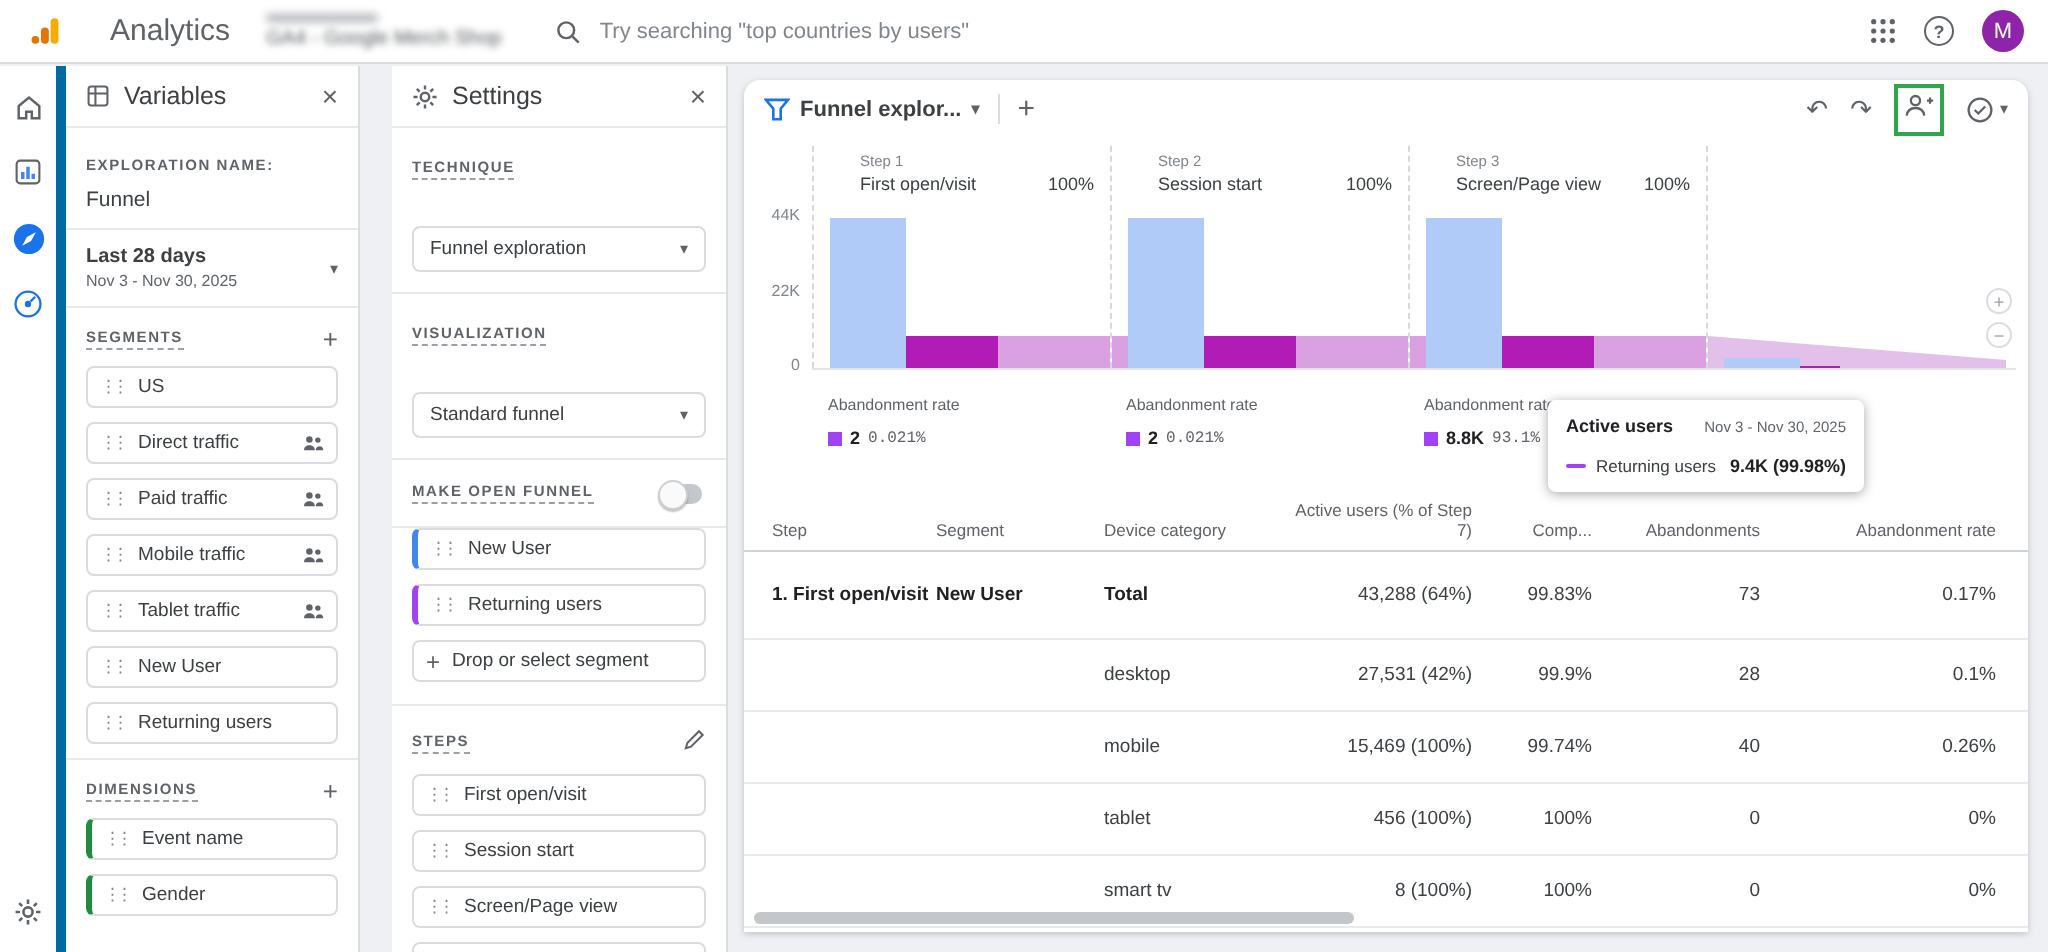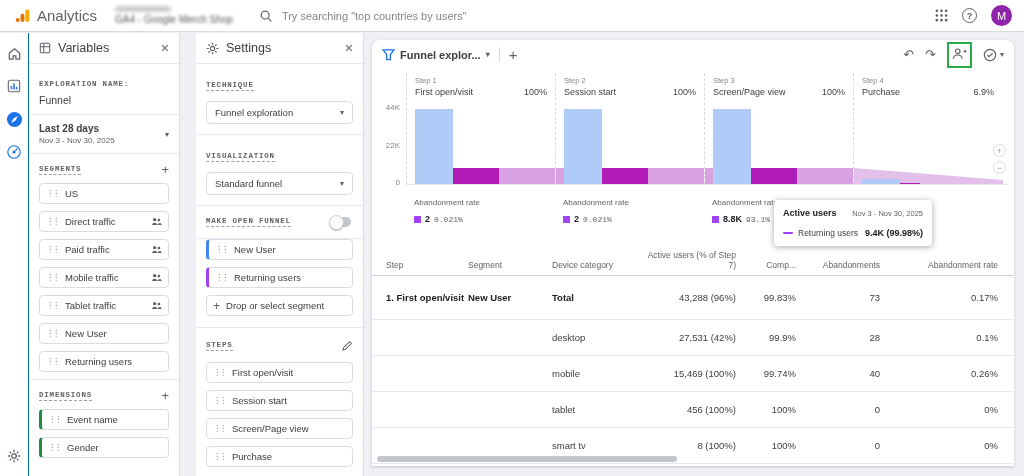--- a/index.html
+++ b/index.html
@@ -1,64 +1,64 @@
 <!DOCTYPE html>
 <html><head>
 <meta charset="utf-8">
 <style>
   *{box-sizing:border-box;margin:0;padding:0;}
   html,body{width:1024px;height:476px;overflow:hidden;background:#eef0f3;}
   .app{position:relative;width:1024px;height:476px;font-family:"Liberation Sans",sans-serif;background:#eef0f3;overflow:hidden;}
 
   
   .topbar{position:absolute;left:0;top:0;width:1024px;height:32px;background:#fff;border-bottom:1px solid #dadce0;display:flex;align-items:center;padding:0 12px 0 14px;z-index:20;}
-  .brand{display:flex;align-items:flex-end;gap:6px;}
+  .brand{display:flex;align-items:flex-end;gap:24px;}
   .brand-text{font-size:15px;color:#5f6368;}
   .account{margin-left:18px;display:flex;flex-direction:column;justify-content:center;gap:3px;}
   .blur-line{width:56px;height:4px;background:#aeb2b7;border-radius:2px;filter:blur(2px);}
   .blur-text{font-size:10px;color:#55585c;filter:blur(1.8px);white-space:nowrap;}
   .searchbar{margin-left:26px;display:flex;align-items:center;gap:9px;width:430px;height:26px;}
   .search-ph{font-size:11px;color:#80868b;}
   .top-actions{margin-left:auto;display:flex;align-items:center;gap:14px;}
   .help-icon{width:15px;height:15px;border:1.4px solid #5f6368;border-radius:50%;color:#5f6368;font-size:9px;display:flex;align-items:center;justify-content:center;font-weight:bold;}
   .avatar{width:21px;height:21px;border-radius:50%;background:#8e24aa;color:#fff;font-size:11px;display:flex;align-items:center;justify-content:center;}
 
   
   .rail{position:absolute;left:0;top:33px;bottom:0;width:28px;background:#fff;display:flex;flex-direction:column;align-items:center;padding-top:10px;gap:13px;z-index:5;}
   .rail-btn{width:20px;height:20px;display:flex;align-items:center;justify-content:center;}
   .rail-gear{position:absolute;bottom:10px;}
 
   
   .panel{position:absolute;top:33px;bottom:0;background:#fff;overflow:hidden;}
-  .variables{left:28px;width:152px;border-left:1px solid #0369a1;border-right:1px solid #dadce0;}
+  .variables{left:28px;width:152px;border-left:5px solid #0369a1;border-right:1px solid #dadce0;}
   .settings{left:196px;width:168px;border-right:1px solid #dadce0;}
   .panel-head{height:31px;display:flex;align-items:center;gap:7px;padding:0 10px;border-bottom:1px solid #e8eaed;}
   .panel-title{font-size:12.5px;color:#3c4043;}
   .close-x{margin-left:auto;font-size:14px;color:#5f6368;line-height:1;cursor:pointer;}
   .vsec{padding:8px 10px;border-bottom:1px solid #e8eaed;}
-  .lbl{font-size:7.5px;font-weight:bold;color:#5f6368;letter-spacing:.8px;font-family:Liberation Mono, monospace;}
+  .lbl{font-size:7.5px;font-weight:bold;color:#5f6368;letter-spacing:.8px;}
   .dashed{border-bottom:1px dashed #9aa0a6;padding-bottom:1px;display:inline-block;}
   .expl-name{font-size:10.5px;color:#3c4043;margin-top:4px;}
   .date-row{display:flex;align-items:center;}
   .date-main{font-size:10px;color:#3c4043;font-weight:bold;}
   .date-sub{font-size:8px;color:#5f6368;margin-top:2px;}
   .caret{color:#5f6368;font-size:8px;}
   .date-caret{margin-left:auto;}
   .sec-head{display:flex;align-items:center;justify-content:space-between;padding:9px 10px 7px;}
   .plus-btn{font-size:13px;color:#5f6368;line-height:1;background:none;border:none;}
   .chip{display:flex;align-items:center;min-height:21px;border:1px solid #dadce0;border-radius:4px;margin:0 10px 7px;padding:0 6px;font-size:9.5px;color:#3c4043;background:#fff;}
   .drag{font-size:8.5px;color:#80868b;letter-spacing:-2.5px;margin-right:7px;line-height:1;}
   .ppl{margin-left:auto;display:flex;}
   .chip.dim{border-left:3px solid #1e8e3e;}
   .chip.comp-blue{border-left:3px solid #4285f4;}
   .chip.comp-purple{border-left:3px solid #a142f4;}
   .plus-sign{font-size:12px;color:#5f6368;margin-right:6px;}
   .sblock{border-bottom:1px solid #e8eaed;padding-bottom:4px;}
   .ssec{padding:9px 10px 2px;}
-  .select{margin:8px 10px 6px;height:23px;border:1px solid #dadce0;border-radius:4px;display:flex;align-items:center;padding:0 8px;font-size:9.5px;color:#3c4043;background:#fff;}
+  .select{margin:20px 10px 6px;height:23px;border:1px solid #dadce0;border-radius:4px;display:flex;align-items:center;padding:0 8px;font-size:9.5px;color:#3c4043;background:#fff;}
   .select .caret{margin-left:auto;}
   .toggle-row{display:flex;align-items:center;justify-content:space-between;padding:11px 12px 11px 10px;}
   .toggle{position:relative;width:20px;height:10px;background:#c4c7cb;border-radius:6px;}
   .toggle::after{content:"";position:absolute;left:-2px;top:-2px;width:13px;height:13px;background:#fafafa;border:1px solid #cdd0d3;border-radius:50%;box-shadow:0 1px 1px rgba(0,0,0,.25);}
 
   
   .canvas{position:absolute;left:372px;top:40px;width:642px;height:426px;background:#fff;border-radius:8px 8px 0 0;box-shadow:0 1px 3px rgba(60,64,67,.25);z-index:6;}
   .ctoolbar{height:29px;display:flex;align-items:center;padding:0 10px;}
   .tab{display:flex;align-items:center;gap:5px;font-size:11px;color:#3c4043;font-weight:bold;}
   .vdiv{width:1px;height:15px;background:#dadce0;margin:0 9px;}
@@ -66,21 +66,21 @@
   .ctools{margin-left:auto;display:flex;align-items:center;gap:11px;color:#5f6368;}
   .tool{font-size:13px;line-height:1;}
   .share-box{display:flex;align-items:center;justify-content:center;border:2px solid #2ba84a;padding:2px 3px;}
   .export{display:flex;align-items:center;gap:3px;}
 
   
   .chart{position:absolute;left:0;top:30px;width:642px;height:174px;}
   .ytick{position:absolute;left:0;width:28px;text-align:right;font-size:8px;color:#80868b;}
   .baseline{position:absolute;left:34px;right:6px;top:114px;height:1px;background:#e3e5e8;}
   .fcol{position:absolute;top:3px;height:111px;width:149px;border-left:1px dashed #d7dadd;}
-  .shead{padding:3px 8px 0 8px;}
+  .shead{padding:3px 8px 0 8px;margin-left:15px;}
   .stepnum{font-size:7.5px;color:#80868b;}
   .srow{display:flex;align-items:baseline;margin-top:2px;font-size:9px;color:#3c4043;}
   .spct{margin-left:auto;}
   .bar{position:absolute;bottom:0;}
   .bar.blue{left:8px;width:38px;background:#b1cbf9;}
   .bar.mag{left:46px;width:46px;background:#b01cb5;}
   .band{position:absolute;bottom:0;height:16px;background:#d9a0e2;}
   .decay{position:absolute;bottom:0;left:0;}
   .zoomers{position:absolute;right:8px;top:74px;display:flex;flex-direction:column;gap:4px;}
   .zoom-btn{width:13px;height:13px;border:1px solid #dadce0;border-radius:50%;color:#9aa0a6;font-size:9px;line-height:10px;text-align:center;background:#fff;padding:0;}
@@ -430,27 +430,20 @@
               <span>Screen/Page view</span>
               <span class="spct">100%</span>
             </div>
         </div>
         <div class="band" style="left:0;right:0"></div>
         <div class="bar blue" style="height: 74.7391px;"></div>
         <div class="bar mag" style="height: 16.2191px;"></div>
       </div>
 
       <div class="fcol" style="left:481px">
-        <div class="shead">
-          <div class="stepnum">Step 4</div>
-          <div class="srow">
-              <span>Purchase</span>
-              <span class="spct">6.9%</span>
-            </div>
-        </div>
         <svg class="decay" width="149" height="16" viewBox="0 0 149 16" preserveAspectRatio="none">
             <polygon points="0,0 149,12 149,16 0,16" fill="#e2c0ea"></polygon>
           </svg>
         <div class="bar blue" style="height: 5.16455px;"></div>
         <div class="bar mag" style="width: 20px; height: 1.5px;"></div>
       </div>
 
       <div class="zoomers">
         <button class="zoom-btn">+</button>
         <button class="zoom-btn">−</button>
@@ -501,21 +494,21 @@
         <span class="c3">Device category</span>
         <span class="c4">Active users (% of Step 7)</span>
         <span class="c5">Comp...</span>
         <span class="c6">Abandonments</span>
         <span class="c7">Abandonment rate</span>
       </div>
       <div class="trow first">
         <span class="c1">1. First open/visit</span>
         <span class="c2">New User</span>
         <span class="c3">Total</span>
-        <span class="c4">43,288 (96%)</span>
+        <span class="c4">43,288 (64%)</span>
         <span class="c5">99.83%</span>
         <span class="c6">73</span>
         <span class="c7">0.17%</span>
       </div>
       <div class="trow">
         <span class="c1"></span>
         <span class="c2"></span>
         <span class="c3">desktop</span>
         <span class="c4">27,531 (42%)</span>
         <span class="c5">99.9%</span>

